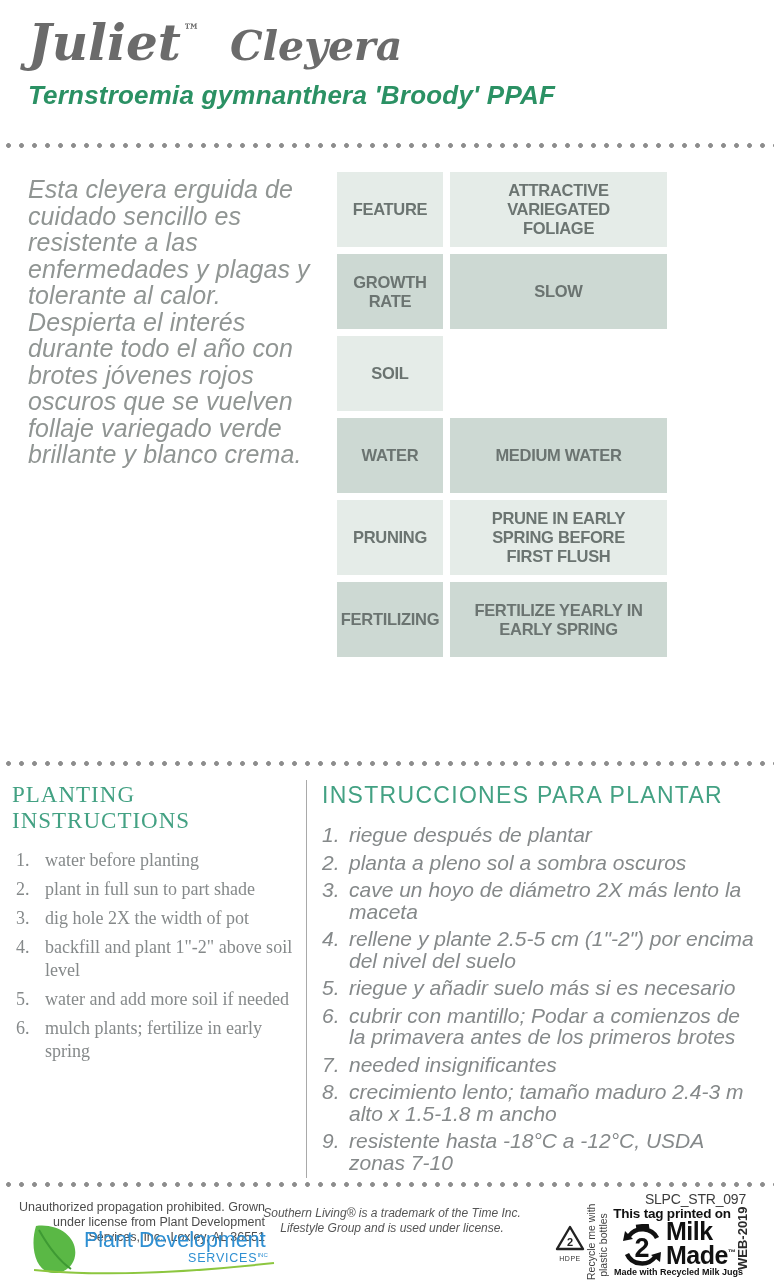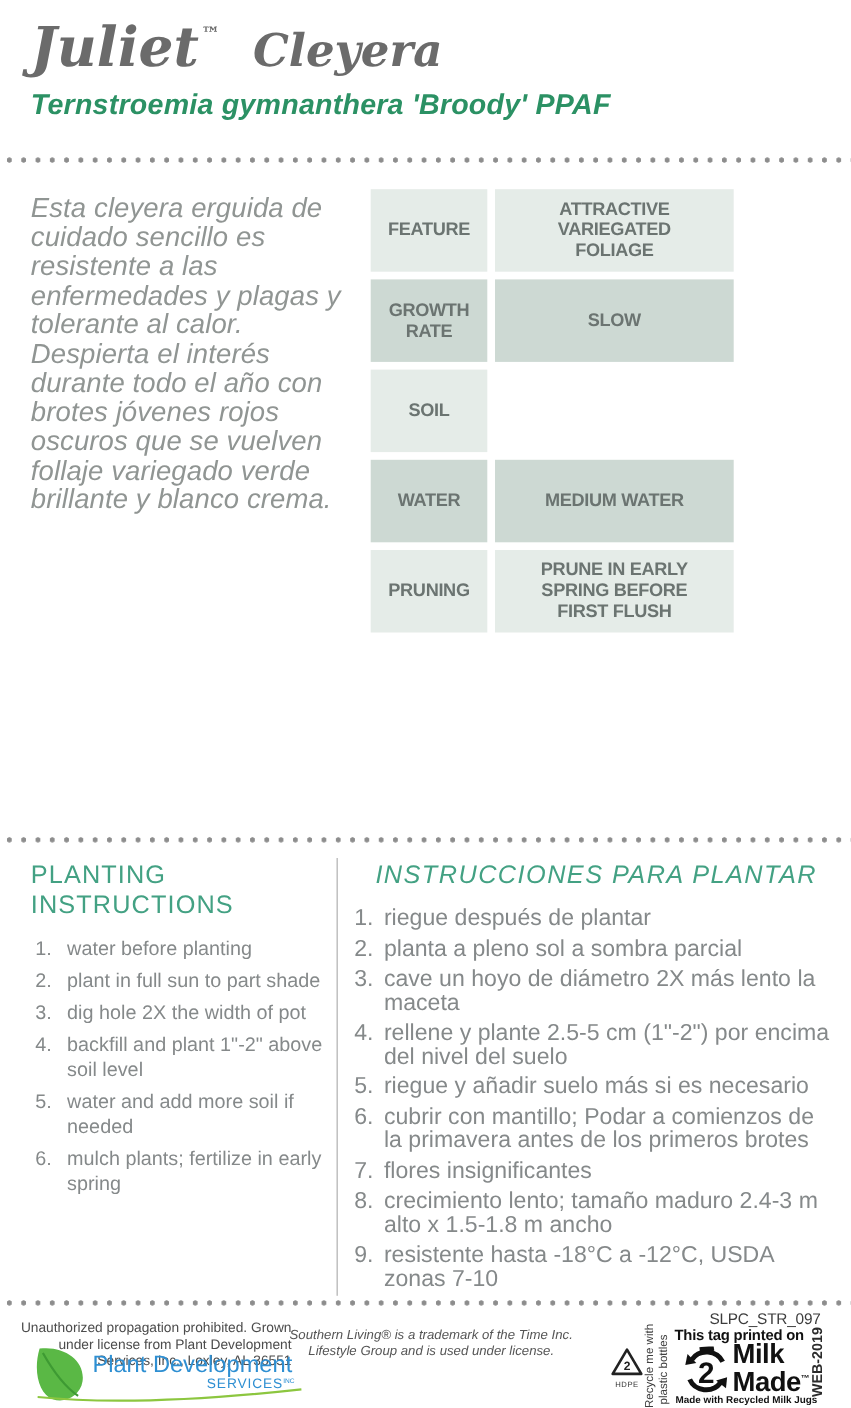--- a/index.html
+++ b/index.html
@@ -35,30 +35,30 @@
   .care-row{display:grid;grid-template-columns:106px 1fr;grid-gap:7px;margin-bottom:7px;}
   .care-cell{height:75px;display:flex;align-items:center;justify-content:center;text-align:center;
              color:#6b7471;font-weight:700;font-size:16.5px;letter-spacing:-0.3px;line-height:1.15;}
   .care-label{padding:0 10px;}
   .care-value{padding:0 20px;}
   .care-row:nth-of-type(odd) .care-cell{background:#e5ece8;}
   .care-row:nth-of-type(even) .care-cell{background:#cdd9d3;}
 
   
   .sec-heading{font-size:23px;letter-spacing:1px;color:#43a183;}
-  .instr-en{position:absolute;left:28px;top:782px;width:286px;}
+  .instr-en{position:absolute;left:12px;top:782px;width:286px;font-family:Liberation Serif, serif;}
   .instr-es{position:absolute;left:322px;top:782px;width:440px;}
-  .instr-es .sec-heading{font-style:italic;letter-spacing:1.3px;text-align:center;}
+  .instr-es .sec-heading{letter-spacing:1.3px;}
   .vline{position:absolute;left:306px;top:780px;width:1px;height:398px;background:#a9a9a9;}
 
   ol.instr{list-style:none;counter-reset:n;margin:15px 0 0 0;padding:0;color:#85898a;}
   .instr-en ol.instr li{font-size:18px;line-height:23px;margin-bottom:6px;
       position:relative;padding-left:33px;counter-increment:n;}
   .instr-en ol.instr li::before{content:counter(n) ".";position:absolute;left:4px;top:0;}
-  .instr-es ol.instr li{font-size:21px;line-height:21.5px;margin-bottom:6px;
+  .instr-es ol.instr li{font-size:21px;line-height:21.5px;margin-bottom:6px;font-style:italic;
       position:relative;padding-left:27px;counter-increment:n;}
   .instr-es ol.instr li::before{content:counter(n) ".";position:absolute;left:0;top:0;}
 
   
   .license{position:absolute;right:509px;top:1200px;text-align:right;color:#4c4c4c;
            font-size:12.5px;line-height:15px;}
   .license div{white-space:nowrap;}
 
   .pds-logo{position:absolute;left:28px;top:1220px;width:250px;height:58px;}
   .pds-leaf{position:absolute;left:0;top:4px;}
@@ -127,20 +127,24 @@
     <div class="care-row">
       <div class="care-cell care-label">SOIL</div>
     </div>
     <div class="care-row">
       <div class="care-cell care-label">WATER</div>
       <div class="care-cell care-value">MEDIUM WATER</div>
     </div>
     <div class="care-row">
       <div class="care-cell care-label">PRUNING</div>
       <div class="care-cell care-value">PRUNE IN EARLY SPRING BEFORE FIRST FLUSH</div>
+    </div>
+    <div class="care-row">
+      <div class="care-cell care-label">FERTILIZING</div>
+      <div class="care-cell care-value">FERTILIZE YEARLY IN EARLY SPRING</div>
     </div>
   </section>
 
   <div class="dots dots2"></div>
 
   <section class="instr-en">
     <div class="sec-heading">PLANTING INSTRUCTIONS</div>
     <ol class="instr">
       <li>water before planting</li>
       <li>plant in full sun to part shade</li>
@@ -150,26 +154,26 @@
       <li>mulch plants; fertilize in early spring</li>
     </ol>
   </section>
 
   <div class="vline"></div>
 
   <section class="instr-es">
     <div class="sec-heading">INSTRUCCIONES PARA PLANTAR</div>
     <ol class="instr">
       <li>riegue después de plantar</li>
-      <li>planta a pleno sol a sombra parcial</li>
+      <li>planta a pleno sol a sombra oscuros</li>
       <li>cave un hoyo de diámetro 2X más lento la maceta</li>
       <li>rellene y plante 2.5-5 cm (1"-2") por encima del nivel del suelo</li>
       <li>riegue y añadir suelo más si es necesario</li>
       <li>cubrir con mantillo; Podar a comienzos de la primavera antes de los primeros brotes</li>
-      <li>flores insignificantes</li>
+      <li>needed insignificantes</li>
       <li>crecimiento lento; tamaño maduro 2.4-3 m alto x 1.5-1.8 m ancho</li>
       <li>resistente hasta -18°C a -12°C, USDA zonas 7-10</li>
     </ol>
   </section>
 
   <div class="dots dots3"></div>
 
   <footer>
 
     <div class="license">

